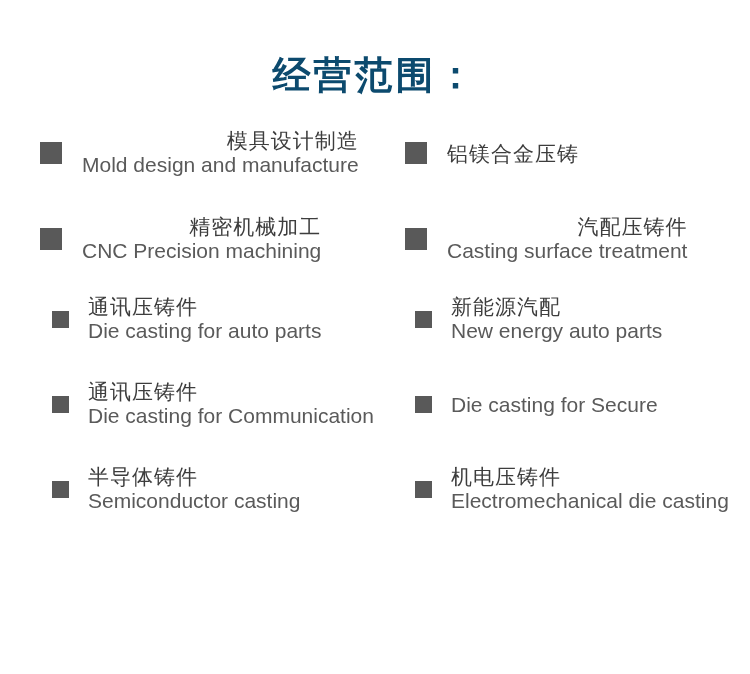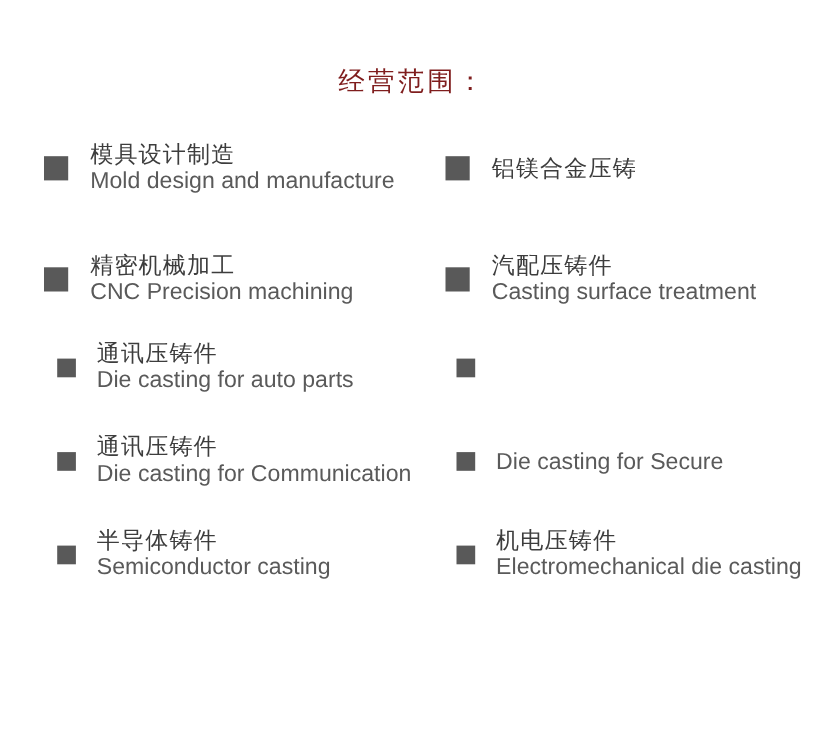--- a/index.html
+++ b/index.html
@@ -7,35 +7,36 @@
     width: 750px;
     height: 674px;
     background: #ffffff;
     overflow: hidden;
     font-family: "Liberation Sans", sans-serif;
     box-sizing: border-box;
   }
   .section-title {
     margin: 0;
     text-align: center;
-    font-size: 24px;
+    font-size: 38px;
     line-height: 36px;
-    font-weight: 400;
+    font-weight: 700;
     letter-spacing: 3px;
-    color: #7f1d1d;
+    color: #0c4a6e;
   }
   .title-scope { padding-top: 57px; }
   .title-domain { margin-top: 68px; }
   .grid {
     display: grid;
   }
   .grid-scope {
     margin: 36px 0 0 40px;
     grid-template-columns: 365px 1fr;
-    row-gap: 53px;
+    row-gap: 38px;
+    text-align: right;
   }
   .grid-domain {
     margin: 32px 0 0 52px;
     grid-template-columns: 363px 1fr;
     row-gap: 37px;
   }
   .item {
     display: flex;
     align-items: center;
   }
@@ -108,20 +109,24 @@
     <div class="item">
       <span class="bullet bullet-sm"></span>
       <div class="item-text">
         <div class="label-zh">通讯压铸件</div>
         <div class="label-en">Die casting for auto parts</div>
       </div>
     </div>
 
     <div class="item">
       <span class="bullet bullet-sm"></span>
+      <div class="item-text">
+        <div class="label-zh">新能源汽配</div>
+        <div class="label-en">New energy auto parts</div>
+      </div>
     </div>
 
     <div class="item">
       <span class="bullet bullet-sm"></span>
       <div class="item-text">
         <div class="label-zh">通讯压铸件</div>
         <div class="label-en">Die casting for Communication</div>
       </div>
     </div>
 

